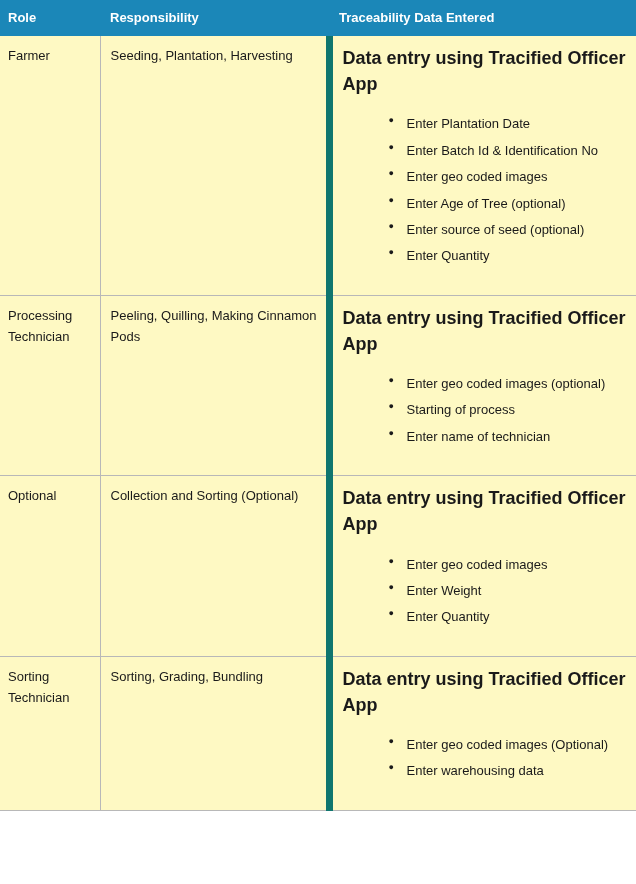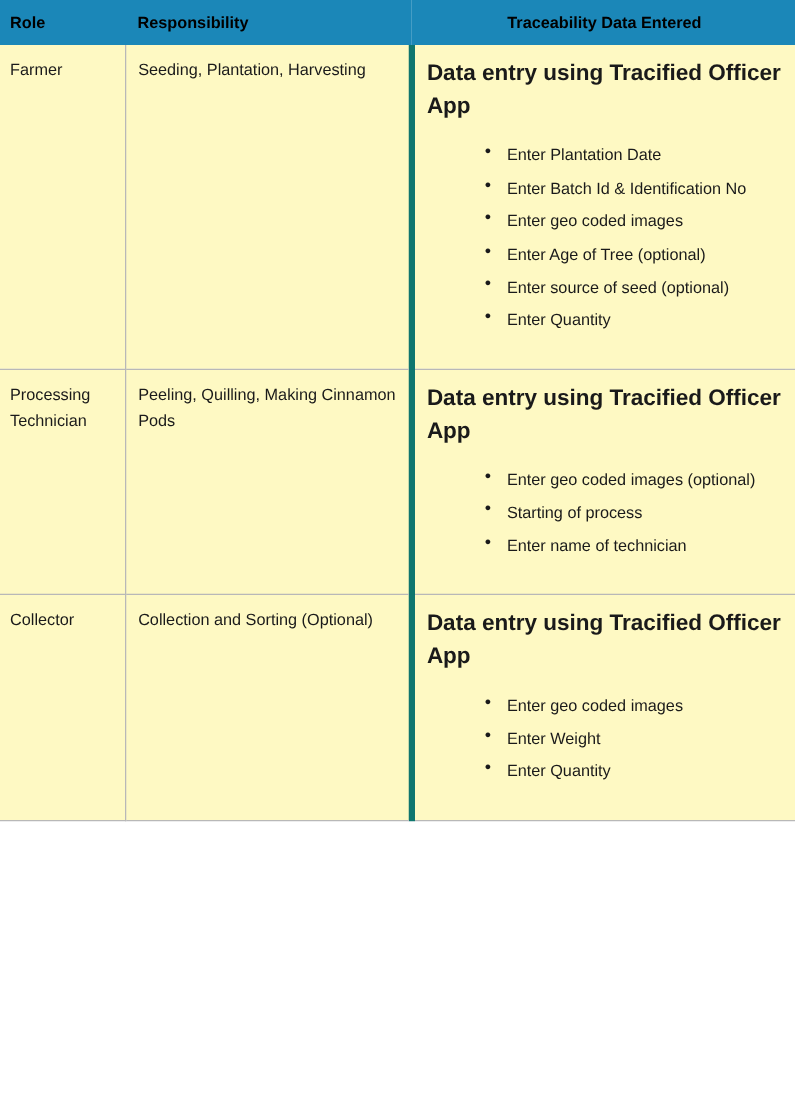--- a/index.html
+++ b/index.html
@@ -18,50 +18,50 @@
     width: 636px;
     border-collapse: collapse;
     table-layout: fixed;
   }
   table.trace-table col.col-role { width: 100px; }
   table.trace-table col.col-resp { width: 229px; }
   table.trace-table col.col-data { width: 307px; }
 
   thead th {
     background: #1b87b8;
-    color: #000000;
+    color: #ffffff;
     font-size: 13px;
     font-weight: bold;
     text-align: left;
     padding: 10px 8px 11px 8px;
     vertical-align: middle;
     border: none;
   }
   thead th.th-role { padding-left: 8px; }
   thead th.th-resp { padding-left: 10px; }
-  thead th.th-data { padding-left: 10px; text-align: center; }
+  thead th.th-data { padding-left: 10px; }
 
   tbody td {
     border-top: 1px solid #b8b8b8;
     border-bottom: 1px solid #b8b8b8;
     border-left: none;
     border-right: none;
     vertical-align: top;
     font-size: 13px;
     line-height: 1.65;
     padding: 9px 8px 12px 8px;
     background: #fef9c3;
   }
   tbody td.cell-role {
     border-right: 1px solid #b8b8b8;
     padding-left: 8px;
     padding-right: 6px;
   }
   tbody td.cell-resp {
-    border-right: 5px solid #0f766e;
+    border-right: 7px solid #0f766e;
     padding-left: 10px;
     padding-right: 8px;
   }
   tbody td.cell-data {
     padding-left: 10px;
     padding-right: 6px;
   }
   tbody tr:first-child td { border-top: none; }
 
   .data-title {
@@ -140,28 +140,43 @@
         <p class="data-title">Data entry using Tracified Officer App</p>
         <ul class="data-list">
           <li>Enter geo coded images (optional)</li>
           <li>Starting of process</li>
           <li>Enter name of technician</li>
         </ul>
       </td>
     </tr>
     <tr>
       <td class="cell-role">
-          <span class="role-text">Collector</span>
+          <span class="role-text">Optional</span>
         </td>
       <td class="cell-resp">
           <span class="resp-text">Collection and Sorting (Optional)</span>
         </td>
       <td class="cell-data">
         <p class="data-title">Data entry using Tracified Officer App</p>
         <ul class="data-list">
           <li>Enter geo coded images</li>
           <li>Enter Weight</li>
           <li>Enter Quantity</li>
         </ul>
       </td>
     </tr>
+    <tr>
+      <td class="cell-role">
+          <span class="role-text">Sorting Technician</span>
+        </td>
+      <td class="cell-resp">
+          <span class="resp-text">Sorting, Grading, Bundling</span>
+        </td>
+      <td class="cell-data">
+        <p class="data-title">Data entry using Tracified Officer App</p>
+        <ul class="data-list">
+          <li>Enter geo coded images (Optional)</li>
+          <li>Enter warehousing data</li>
+        </ul>
+      </td>
+    </tr>
   </tbody>
 </table>
 
 </body></html>

